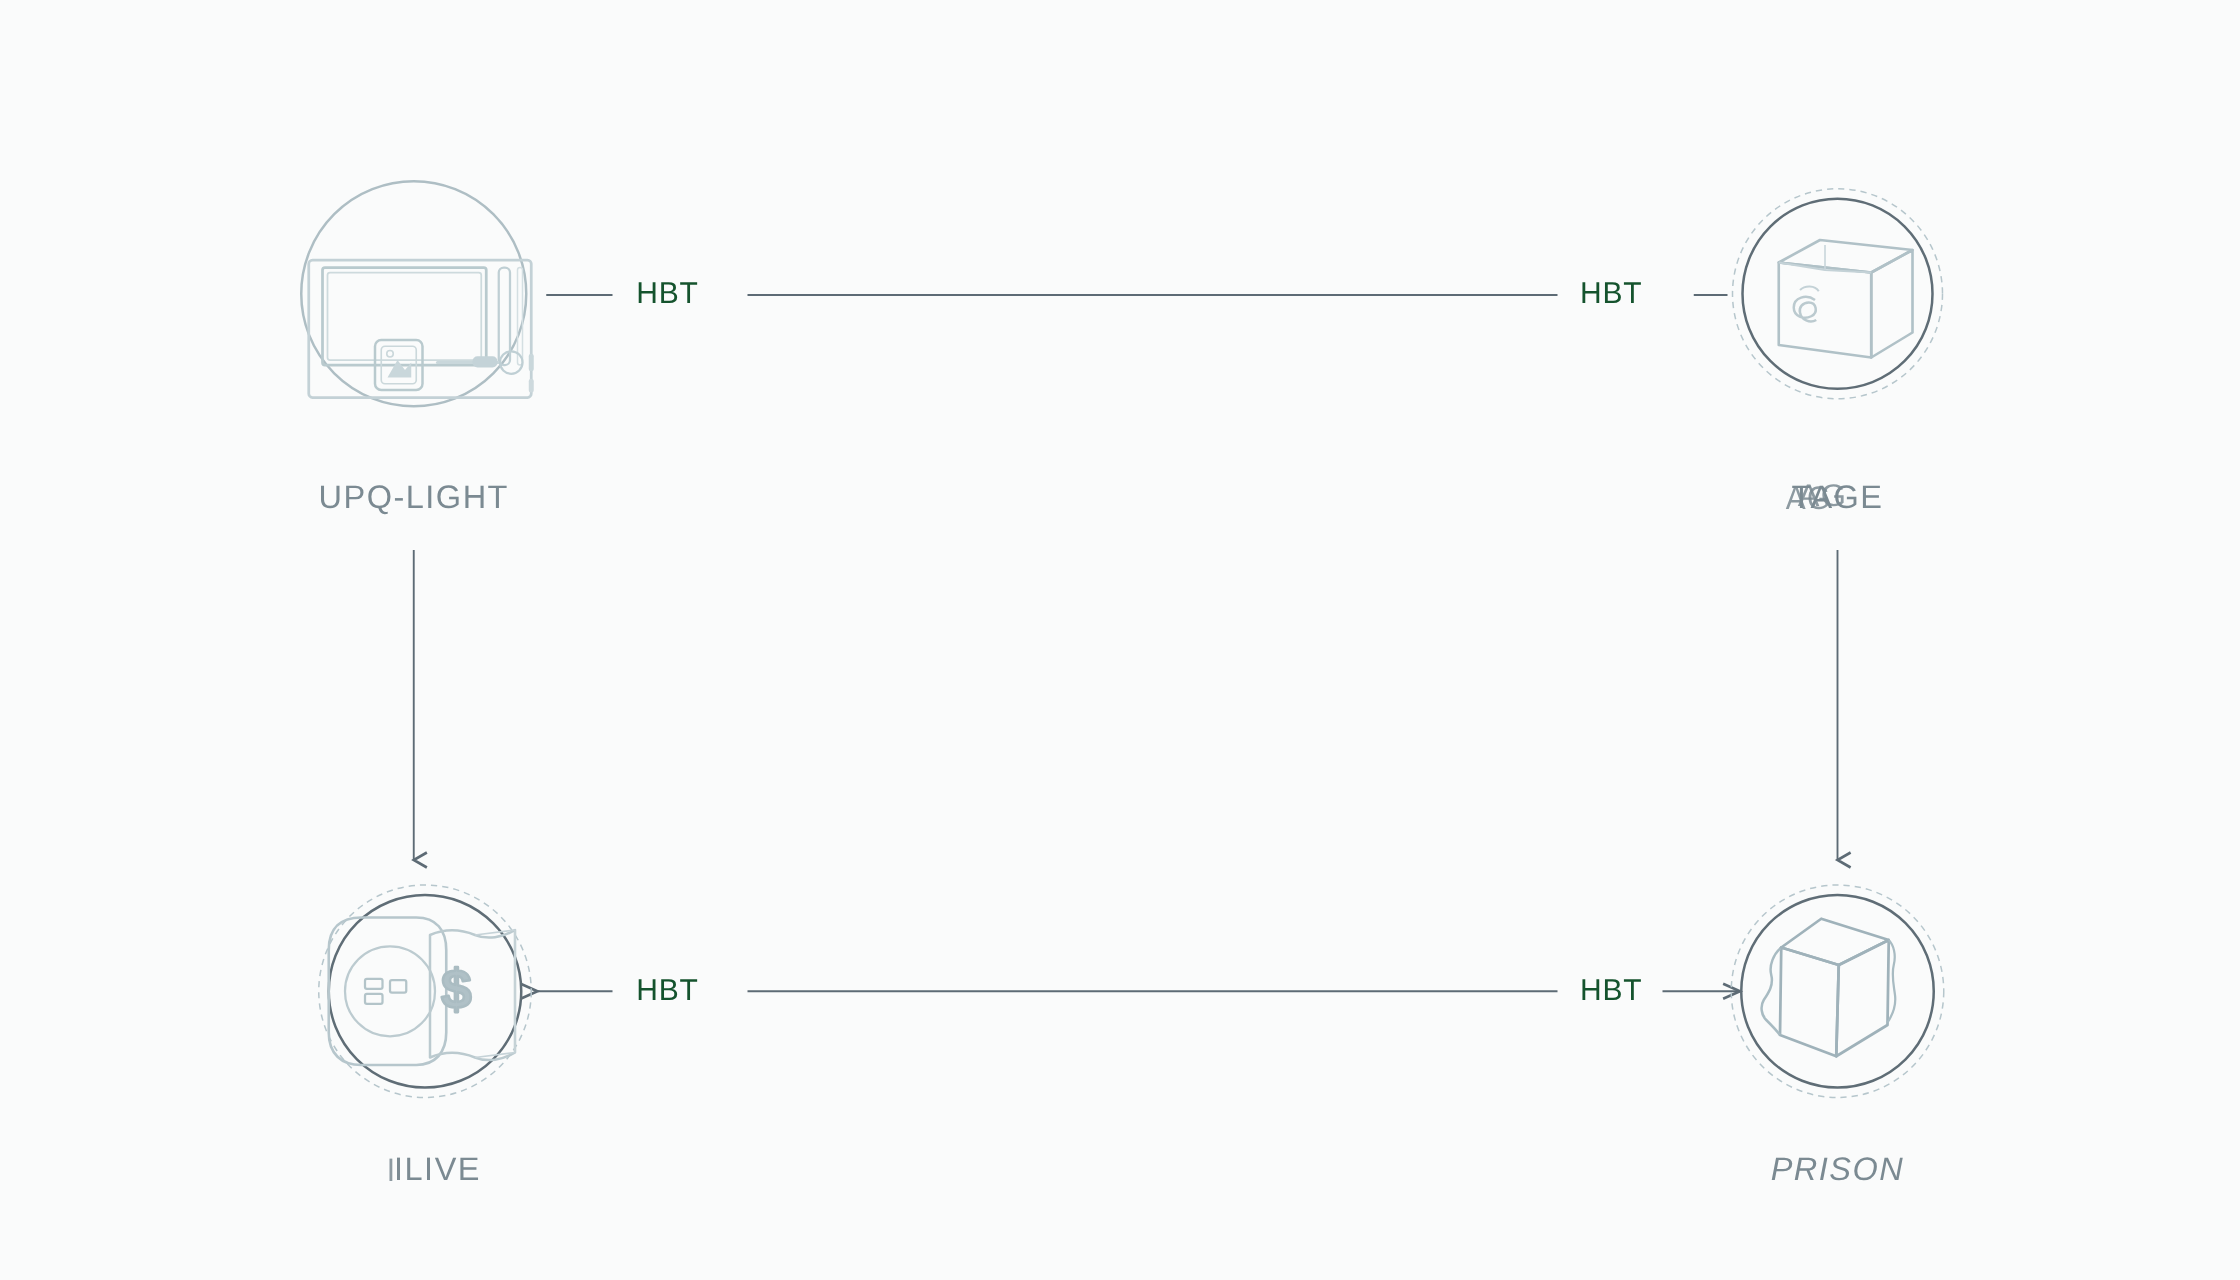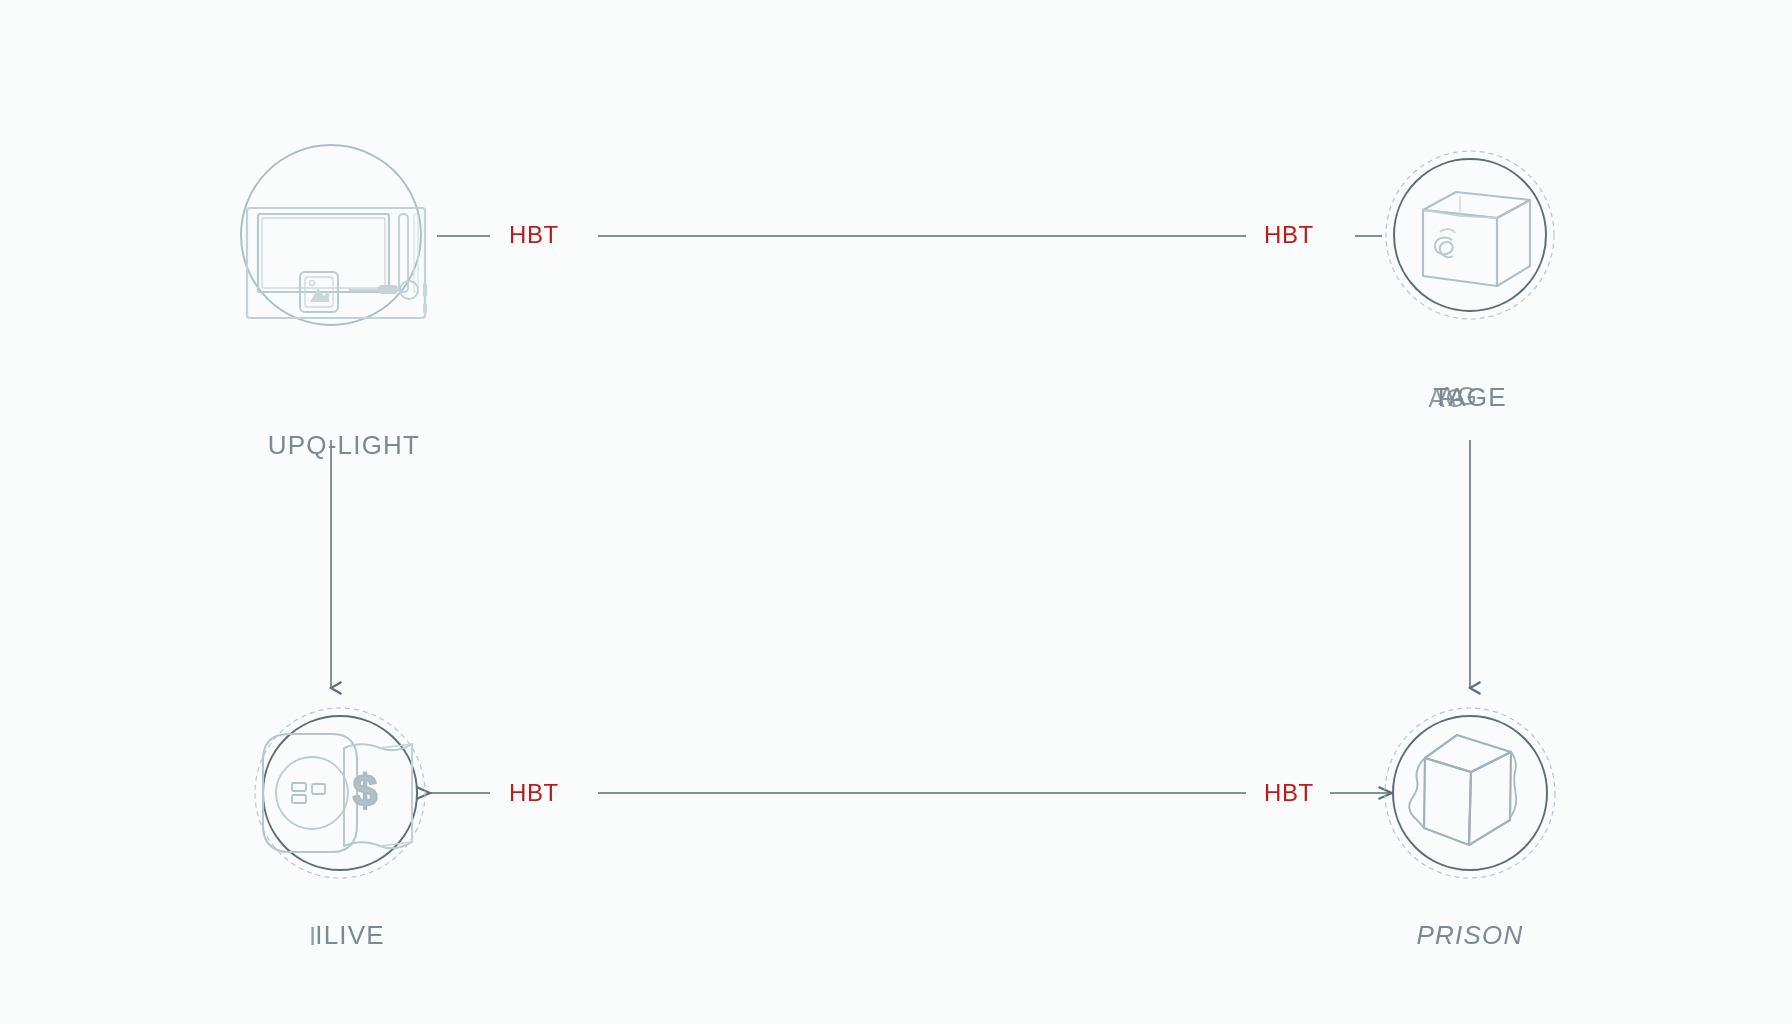--- a/index.html
+++ b/index.html
@@ -27,21 +27,21 @@
     font-size: 26px;
     letter-spacing: 1.2px;
     color: #7b8a92;
     font-weight: 400;
     white-space: nowrap;
   }
   .edge-label {
     position: absolute;
     font-size: 24px;
     letter-spacing: 0.6px;
-    color: #b91c1c;
+    color: #14532d;
     white-space: nowrap;
   }
   .glitch {
     position: relative;
     display: inline-block;
   }
   .glitch .g-over {
     position: absolute;
     left: 0; top: 0;
     opacity: 0.85;
@@ -160,21 +160,21 @@
 
       <path d="M1425 758 L1457 735 L1511 752 L1471 772 Z"></path>
 
       <path d="M1471 772 L1511 752 L1510 820 L1469 845 Z"></path>
 
       <path d="M1511 752 c4 4 6 12 4 20 c-2 8 0 16 1 24 c1 8 -2 16 -6 22" stroke="#a8bbc2" stroke-width="1.8"></path>
     </g>
   </g>
 </svg>
 
-<div class="node-label" style="left:134px; top:382px;margin-top:48px;">UPQ-LIGHT</div>
+<div class="node-label" style="left:121px; top:382px;">UPQ-LIGHT</div>
 
 <div class="node-label" style="left:1260px; top:382px;">
   <span class="glitch">
     <span>TAGE</span>
     <span class="g-over g-shift-a">AG</span>
     <span class="g-over g-shift-b">AG</span>
   </span>
 </div>
 
 <div class="node-label" style="left:140px; top:920px;">

